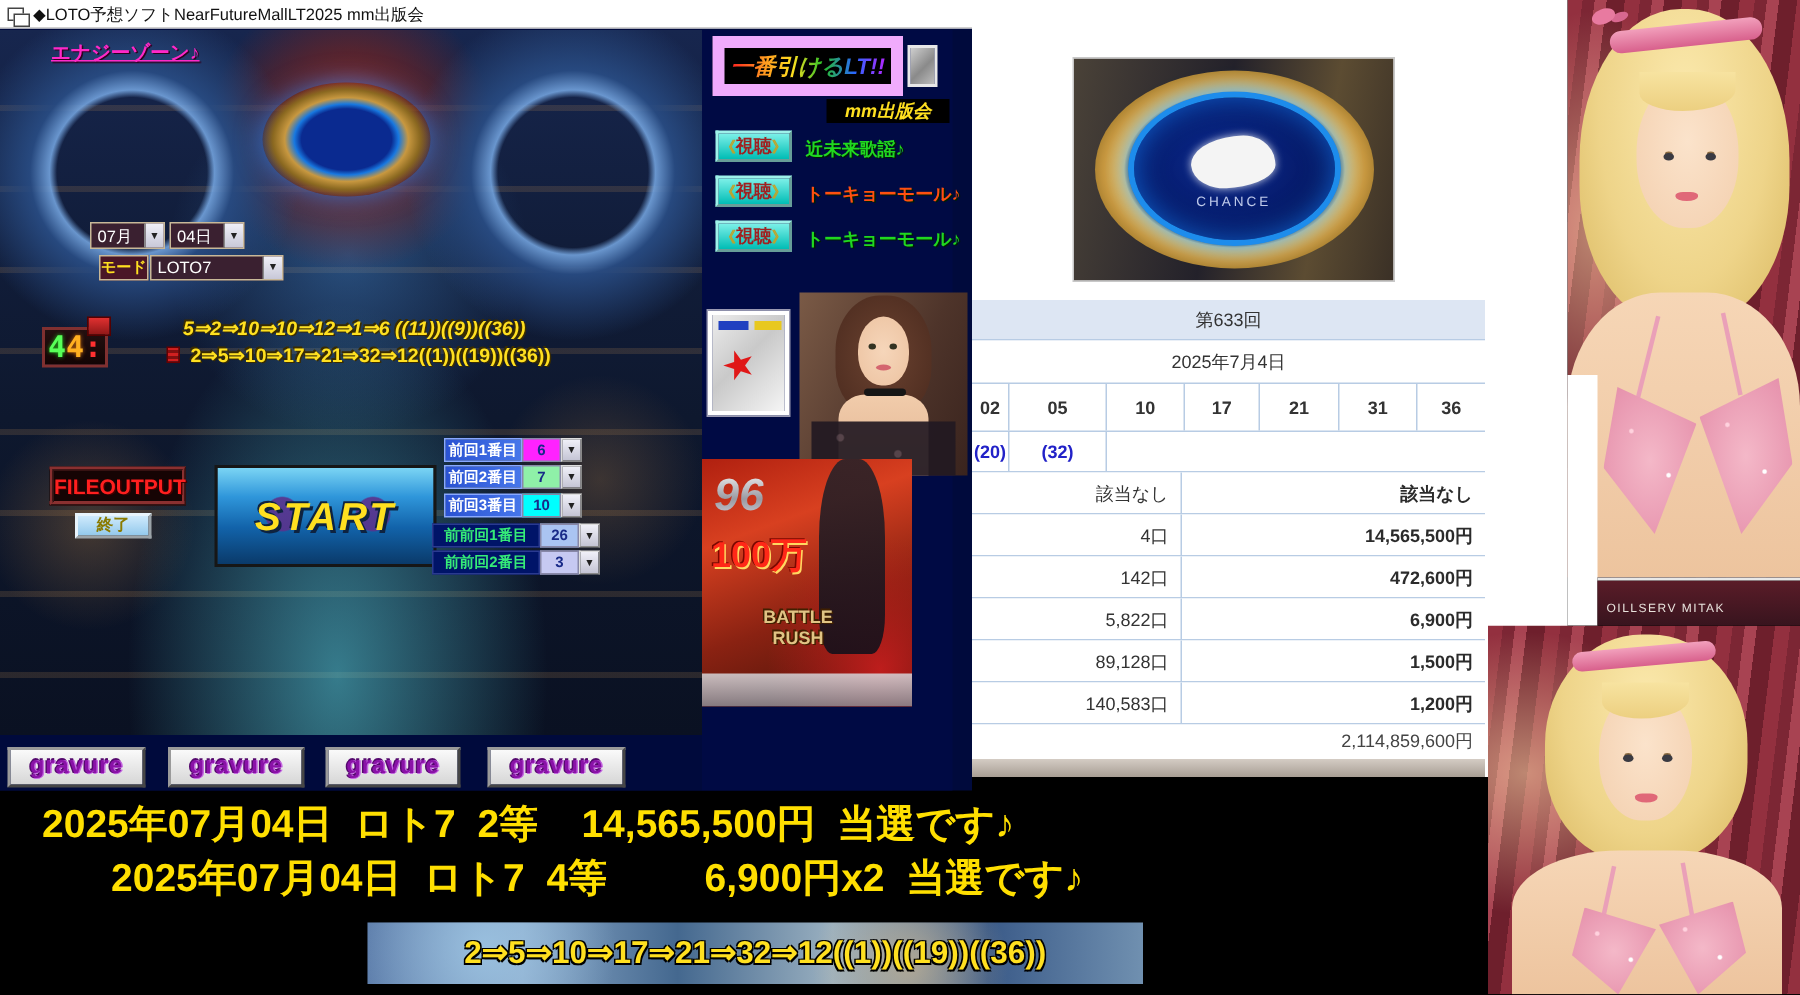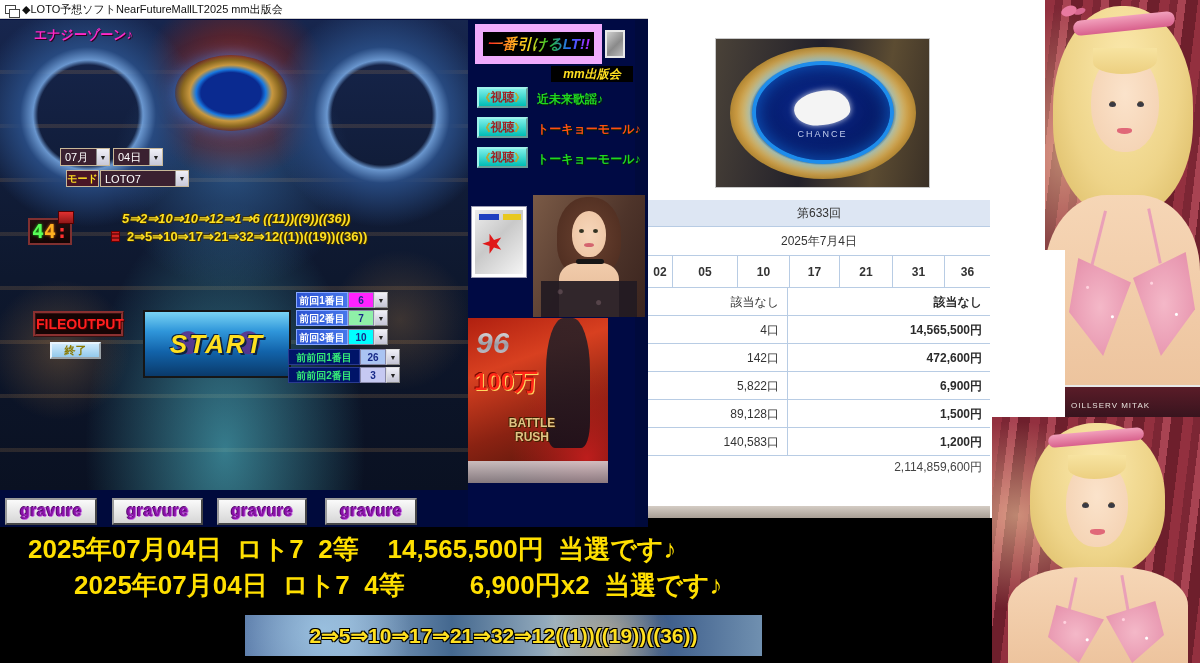--- a/index.html
+++ b/index.html
@@ -24,21 +24,21 @@
       radial-gradient(circle at 232px 150px, rgba(70,140,210,.45), rgba(0,0,0,0) 120px),
       radial-gradient(ellipse at 225px 430px, rgba(90,210,225,.55), rgba(0,0,0,0) 140px),
       radial-gradient(circle at 60px 330px, rgba(200,140,70,.3), rgba(0,0,0,0) 70px),
       radial-gradient(circle at 400px 300px, rgba(200,140,70,.25), rgba(0,0,0,0) 70px),
       repeating-linear-gradient(180deg, rgba(0,0,0,0) 0 50px, rgba(190,140,85,.18) 50px 54px),
       linear-gradient(180deg,#17264e 0%, #111d3a 30%, #0e182e 55%, #0a1122 100%);
   }
   .mall-medal { position:absolute; left:175px; top:35px; width:112px; height:76px; border-radius:50%;
     background:radial-gradient(ellipse at center, #0a2a90 0 38%, #1878e0 44%, #c89840 52%, #8a6820 62%, rgba(0,0,0,0) 72%);
     box-shadow:0 0 18px rgba(40,130,240,.8); }
-  .energy { position:absolute; left:34px; top:6px; font-size:13px; font-weight:bold; color:#ff28c8; text-shadow:1px 1px 0 #300020; }
+  .energy { position:absolute; left:34px; top:6px; font-size:13px; font-weight:bold; color:#ff28c8; text-shadow:1px 1px 0 #300020;text-decoration:underline; }
 
   .combo { position:absolute; height:18px; background:#3a2030; border:1px solid #c8b898; display:flex; align-items:center; }
   .combo .cval { flex:1; color:#fff; font-size:11px; padding-left:4px; white-space:nowrap; }
   .combo-arrow { width:13px; height:100%; background:linear-gradient(#f0f0f8,#c8c8d8); border-left:1px solid #888; color:#222; font-size:7px; display:flex; align-items:center; justify-content:center; }
   .combo.month { left:60px; top:128px; width:50px; }
   .combo.day   { left:113px; top:128px; width:50px; }
   .mode-label  { position:absolute; left:66px; top:150px; width:33px; height:17px; background:#4a1626; border:1px solid #c8b898; color:#ffe020; font-size:10px; font-weight:bold; text-align:center; line-height:15px; }
   .combo.mode  { left:100px; top:150px; width:89px; height:17px; }
 
   .clock { position:absolute; left:28px; top:198px; width:44px; height:27px; background:linear-gradient(#241010,#120404); border:2px solid #803030; font-family:"DejaVu Sans Mono",monospace; font-weight:bold; font-size:20px; line-height:23px; text-align:center; letter-spacing:0; }
@@ -118,21 +118,21 @@
 
   .woman-mid { position:absolute; left:65px; top:175px; width:112px; height:122px; overflow:hidden; background:linear-gradient(115deg,#7a5a46,#4e342a 60%,#3a241e); }
   .wm-hair { position:absolute; left:24px; top:2px; width:64px; height:80px; background:radial-gradient(#6b4230,#4a2a1e); border-radius:46% 46% 40% 40%; }
   .wm-face { position:absolute; left:39px; top:16px; width:34px; height:46px; background:radial-gradient(#f6d6ba,#ecc2a0); border-radius:50% 50% 46% 46%; }
   .wm-eye { position:absolute; width:5px; height:4px; background:#332; border-radius:50%; }
   .wm-lips { position:absolute; left:51px; top:48px; width:10px; height:4px; background:#d4656f; border-radius:50%; }
   .wm-choker { position:absolute; left:43px; top:64px; width:28px; height:5px; background:#161616; border-radius:3px; }
   .wm-chest { position:absolute; left:26px; top:68px; width:60px; height:54px; background:linear-gradient(#f1ccab,#e2b astonished); background:linear-gradient(#f1ccab,#e2b492); border-radius:30% 30% 0 0; }
   .wm-lace { position:absolute; left:8px; top:86px; width:96px; height:36px; background:radial-gradient(circle at 20% 30%, #4a3a44 2px, rgba(0,0,0,0) 3px), radial-gradient(circle at 60% 60%, #4a3a44 2px, rgba(0,0,0,0) 3px), #221a22; opacity:.92; }
 
-  .pachinko { position:absolute; left:0; top:298px; width:140px; height:165px; overflow:hidden;
+  .pachinko { position:absolute; left:0; top:286px; width:140px; height:165px; overflow:hidden;
     background:
       radial-gradient(ellipse at 85% 85%, rgba(200,30,30,.9), rgba(0,0,0,0) 45%),
       linear-gradient(160deg,#b02010,#d84020 28%,#8a2212 60%,#401008 100%); }
   .pk-figure { position:absolute; right:18px; top:0; width:44px; height:130px; background:linear-gradient(#2a2228,#14101a); border-radius:40% 40% 20% 20%; opacity:.9; }
   .pk-num { position:absolute; left:8px; top:8px; font-size:30px; font-weight:bold; font-style:italic;
     background:linear-gradient(#f4f4f4,#9a9aa2 55%,#d8d8e0); -webkit-background-clip:text; background-clip:text; color:transparent; text-shadow:none; }
   .pk-man { position:absolute; left:6px; top:48px; font-size:24px; font-weight:bold; color:#ff2818; text-shadow:1px 1px 0 #ffd860, -1px -1px 0 #7a0800; }
   .pk-rush { position:absolute; left:32px; top:98px; width:64px; font-size:12px; font-weight:bold; color:#e0c484; text-align:center; text-shadow:1px 1px 0 #402000, -1px -1px 0 #402000; }
   .pk-base { position:absolute; left:0; bottom:0; width:100%; height:22px; background:linear-gradient(#d8d8dc,#8a8a92); opacity:.85; }
 
@@ -204,20 +204,25 @@
       <div class="trow thead"><span>第633回</span></div>
       <div class="trow tdate"><span>2025年7月4日</span></div>
       <div class="trow tnums">
         <span class="ncell" style="width:25px">02</span>
         <span class="ncell" style="width:65px">05</span>
         <span class="ncell" style="width:52px">10</span>
         <span class="ncell" style="width:50px">17</span>
         <span class="ncell" style="width:53px">21</span>
         <span class="ncell" style="width:52px">31</span>
         <span class="ncell" style="width:45px; border-right:none">36</span>
+      </div>
+      <div class="trow tbonus">
+        <span class="bcell" style="width:25px">(20)</span>
+        <span class="bcell" style="width:65px">(32)</span>
+        <span class="bcell brest"></span>
       </div>
       <div class="trow tprize">
         <span class="pcount">該当なし</span>
         <span class="pamount">該当なし</span>
       </div>
       <div class="trow tprize">
         <span class="pcount">4口</span>
         <span class="pamount">14,565,500円</span>
       </div>
       <div class="trow tprize">

